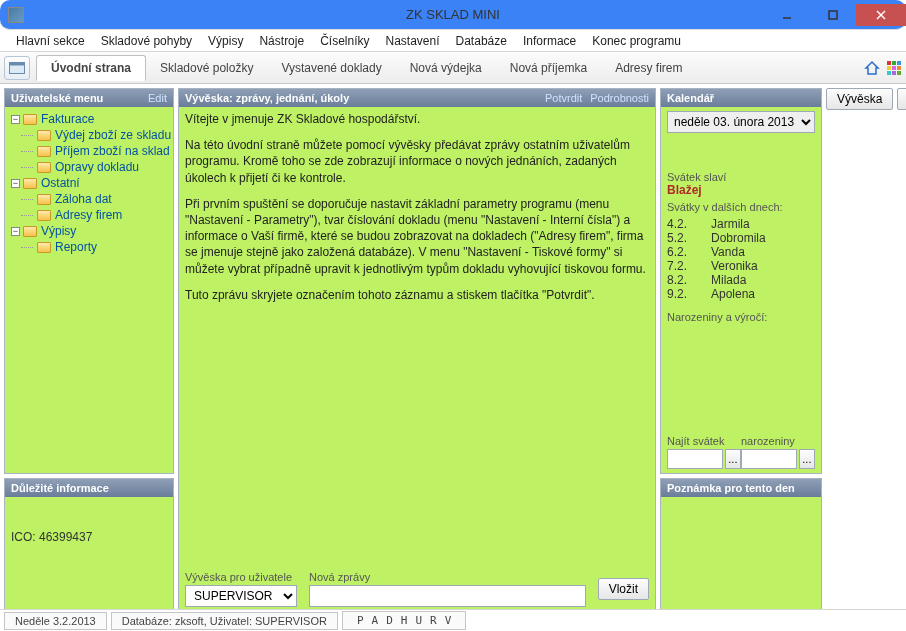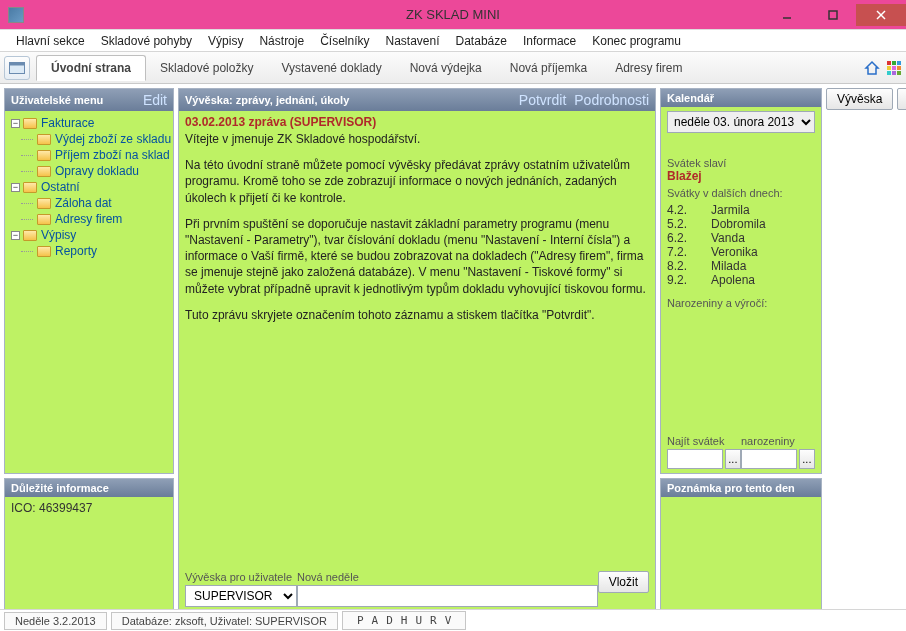--- a/index.html
+++ b/index.html
@@ -1,19 +1,19 @@
 <!DOCTYPE html>
 <html><head>
 <meta charset="utf-8">
 <style>
 * { box-sizing: border-box; margin: 0; padding: 0; }
 body { font-family: "Segoe UI", Tahoma, sans-serif; font-size: 12px; background: #fff; width: 906px; height: 631px; overflow: hidden; color: #333; }
 
 
-.titlebar { height: 30px; background: #ec4899; display: flex; align-items: center; position: relative; border-bottom: 1px solid #ddd; }
+.titlebar { height: 30px; background: #3b82f6; display: flex; align-items: center; position: relative; border-bottom: 1px solid #ddd; border-radius: 10px; }
 .titlebar .app-icon { width: 16px; height: 16px; margin-left: 8px; background: linear-gradient(135deg,#4a7ba5,#6a9bc5); border: 1px solid #888; }
 .titlebar .title { position: absolute; left: 0; right: 0; text-align: center; font-size: 13px; color: #333; }
 .titlebar .winbtns { margin-left: auto; display: flex; }
 .winbtn { width: 46px; height: 22px; display: flex; align-items: center; justify-content: center; font-family: monospace; font-size: 14px; }
 .winbtn.close { background: #c75050; color: #fff; width: 50px; }
 .winbtn.min, .winbtn.max { color: #333; }
 .winbtn svg { width: 10px; height: 10px; }
 
 
 .menubar { height: 22px; display: flex; align-items: center; padding: 0 8px; background: #fff; border-bottom: 1px solid #d6d6d6; }
@@ -30,49 +30,49 @@
 
 
 .content { display: flex; padding: 4px; gap: 4px; height: 532px; }
 .leftcol { width: 170px; display: flex; flex-direction: column; gap: 4px; }
 .centercol { flex: 1; display: flex; flex-direction: column; gap: 4px; min-width: 0; }
 .rightcol { width: 162px; display: flex; flex-direction: column; gap: 4px; }
 .farcol { width: 76px; display: flex; gap: 4px; }
 
 .panel { border: 1px solid #a8b3c4; background: #bef264; display: flex; flex-direction: column; }
 .panel-head { background: linear-gradient(#8f9fb6,#6a7d99); color: #fff; font-weight: bold; font-size: 11px; padding: 3px 6px; display: flex; align-items: center; }
-.panel-head .hlink { margin-left: auto; color: #cfe3ff; font-weight: normal; cursor: pointer; font-size: 14px; }
+.panel-head .hlink { margin-left: auto; color: #cfe3ff; font-weight: normal; cursor: pointer; font-size: 11px; }
 .panel-head .hlink + .hlink { margin-left: 8px; }
 .panel-body { flex: 1; padding: 4px 6px; overflow: hidden; }
 
 
 .tree { font-size: 12px; }
 .tree-item { display: flex; align-items: center; padding: 1px 0; cursor: pointer; white-space: nowrap; }
 .tree-item.child { padding-left: 26px; position: relative; }
 .tree-item.child::before { content: ""; position: absolute; left: 10px; top: 50%; width: 12px; border-top: 1px dotted #999; }
 .exp { display: inline-flex; width: 9px; height: 9px; border: 1px solid #888; align-items: center; justify-content: center; font-size: 9px; line-height: 7px; margin-right: 3px; background: #fff; }
 .fld { width: 14px; height: 11px; background: linear-gradient(#ffe9a8,#f5c24a); border: 1px solid #c59a2a; border-radius: 1px; margin-right: 4px; flex-shrink: 0; }
 .tree-label { color: #0653a0; }
 
 
 .msg-title { color: #b02a2a; font-weight: bold; margin-bottom: 2px; }
 .msg-text { color: #222; font-size: 12px; line-height: 1.35; }
 .msg-text p { margin-bottom: 10px; }
-.msg-bottom { margin-top: auto; display: flex; align-items: flex-start; padding-top: 8px; }
+.msg-bottom { margin-top: auto; display: flex; gap: 12px; align-items: center; padding-top: 8px; }
 .field-group { display: flex; flex-direction: column; }
 .field-label { font-size: 11px; color: #555; margin-bottom: 2px; }
 .combo, .txtin { border: 1px solid #9fa9b6; background: #fff; height: 22px; font-size: 12px; padding: 0 4px; }
 .combo { width: 112px; }
 .msg-bottom .new-msg { flex: 1; }
 .msg-bottom .new-msg .txtin { width: 100%; }
 .btn { border: 1px solid #9fa9b6; background: linear-gradient(#fdfdfd,#e6e6e6); padding: 0 10px; height: 22px; font-size: 12px; cursor: pointer; border-radius: 2px; }
 .btn-wide { width: 72px; }
 
 
-.cal-select { width: 100%; height: 22px; border: 1px solid #9fa9b6; font-size: 12px; padding: 0 2px; margin-bottom: 4px; }
+.cal-select { width: 100%; height: 22px; border: 1px solid #9fa9b6; font-size: 12px; padding: 0 2px; margin-bottom: 18px; }
 .cal-sub { font-size: 11px; color: #555; margin-top: 20px; }
 .cal-name { color: #b02a2a; font-weight: bold; font-size: 12px; }
 .cal-list { margin-top: 4px; }
 .cal-row { display: flex; font-size: 12px; }
 .cal-row .d { width: 44px; padding-right: 10px; }
 .cal-bottom { margin-top: auto; display: flex; }
 .cal-bottom .field-group { flex: 1; }
 .dotbtn { width: 22px; height: 20px; border: 1px solid #9fa9b6; background: linear-gradient(#fdfdfd,#e6e6e6); font-size: 11px; cursor: pointer; }
 .cal-bottom .row { display: flex; align-items: center; gap: 2px; }
 .cal-bottom .txtin { width: 100%; height: 20px; }
@@ -210,50 +210,49 @@
             <span class="exp">−</span>
             <span class="fld"></span>
             <span class="tree-label">Výpisy</span>
           </div>
         <div class="tree-item child">
             <span class="fld"></span>
             <span class="tree-label">Reporty</span>
           </div>
       </div>
     </div>
-    <div class="panel info-panel" style="flex:0 0 auto;">
+    <div class="panel info-panel" style="flex:0 0 auto;gap:29px;">
       <div class="panel-head">
           <span>Důležité informace</span>
         </div>
       <div class="panel-body"><span>ICO: 46399437</span></div>
     </div>
   </div>
 
   <div class="centercol">
     <div class="panel msg-panel">
       <div class="panel-head">
         <span>Vývěska: zprávy, jednání, úkoly</span>
         <span class="hlink">Potvrdit</span>
         <span class="hlink">Podrobnosti</span>
       </div>
       <div class="panel-body">
-        <div class="msg-title">03.02.2013 zpráva (SUPERVISOR)</div>
         <div class="msg-text">
           <p>Vítejte v jmenuje ZK Skladové hospodářství.</p>
           <p>Na této úvodní straně můžete pomocí vývěsky předávat zprávy ostatním uživatelům programu. Kromě toho se zde zobrazují informace o nových jednáních, zadaných úkolech k přijetí či ke kontrole.</p>
           <p>Při prvním spuštění se doporučuje nastavit základní parametry programu (menu "Nastavení - Parametry"), tvar číslování dokladu  (menu "Nastavení - Interní čísla") a informace o Vaší firmě, které se budou zobrazovat na dokladech ("Adresy firem", firma se jmenuje stejně jako založená databáze). V menu "Nastavení - Tiskové formy" si můžete vybrat případně upravit k jednotlivým typům dokladu vyhovující tiskovou formu.</p>
           <p>Tuto zprávu skryjete označením tohoto záznamu a stiskem tlačítka "Potvrdit".</p>
         </div>
         <div class="msg-bottom">
           <div class="field-group">
             <span class="field-label">Vývěska pro uživatele</span>
             <select class="combo"><option>SUPERVISOR</option></select>
           </div>
           <div class="field-group new-msg">
-            <span class="field-label">Nová neděle</span>
+            <span class="field-label">Nová zprávy</span>
             <input class="txtin" type="text" style="">
           </div>
           <button class="btn">Vložit</button>
         </div>
       </div>
     </div>
   </div>
 
   <div class="rightcol">
     <div class="panel cal-panel">

